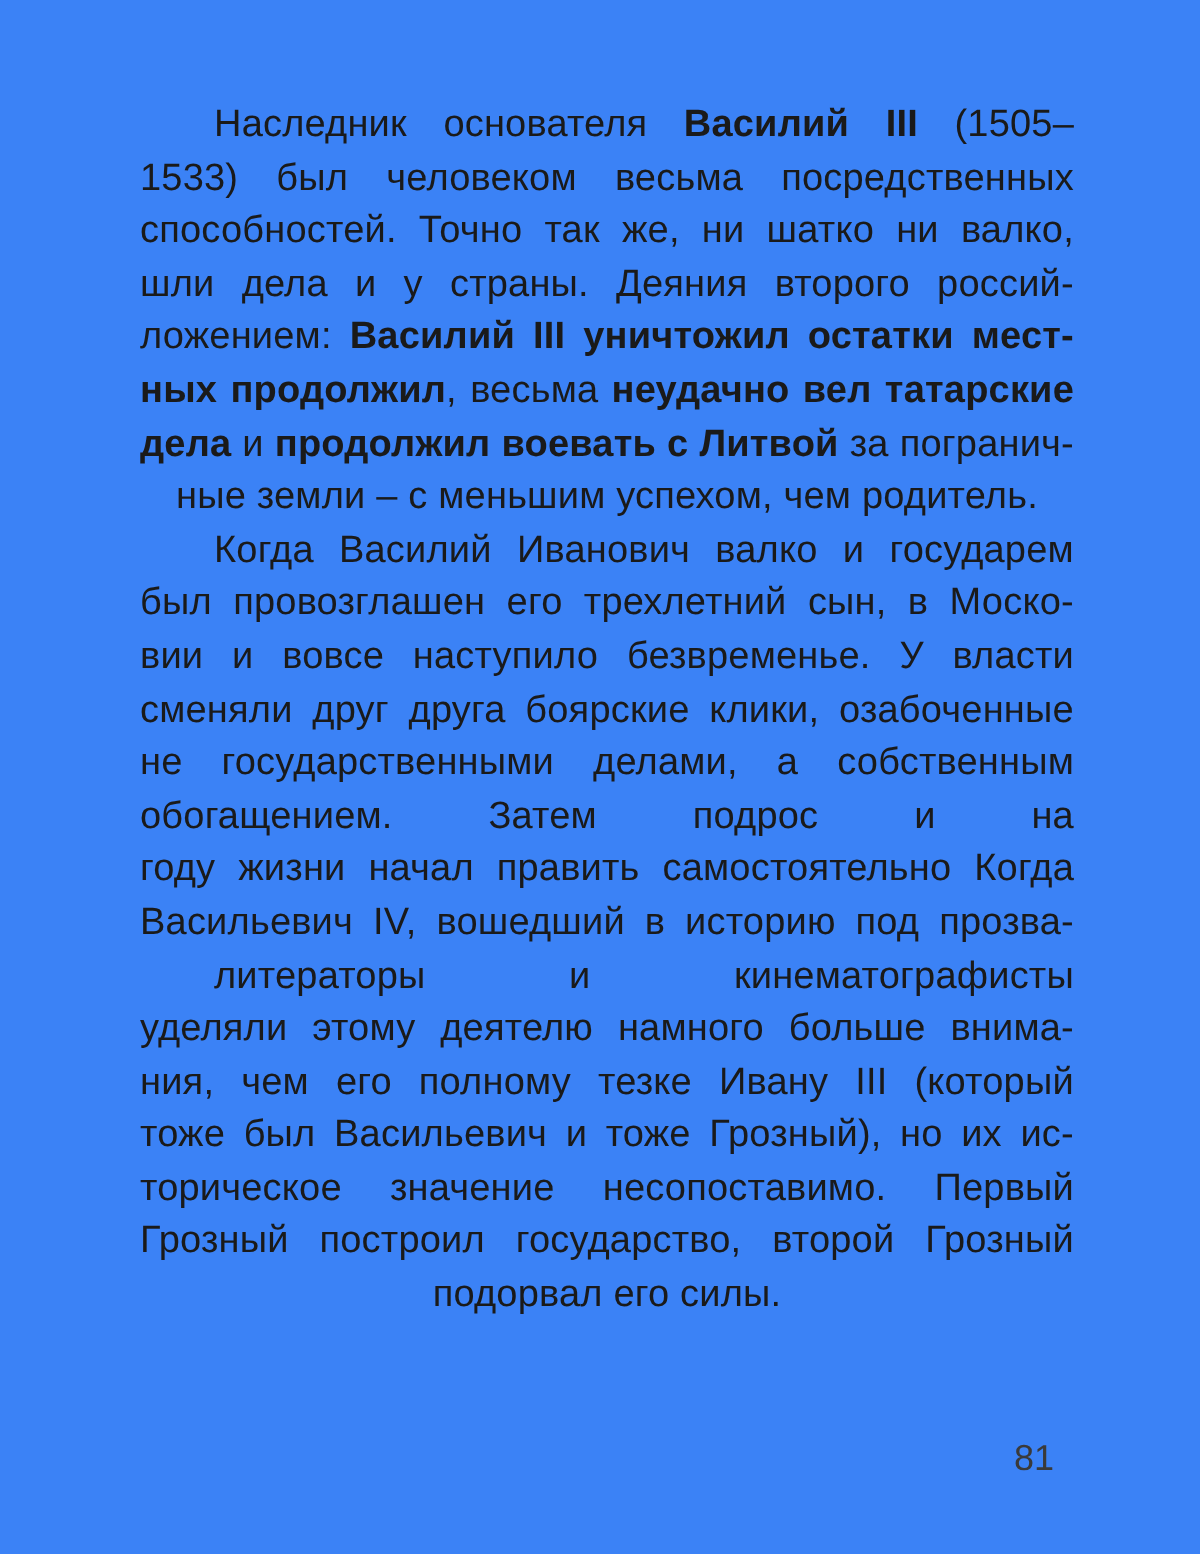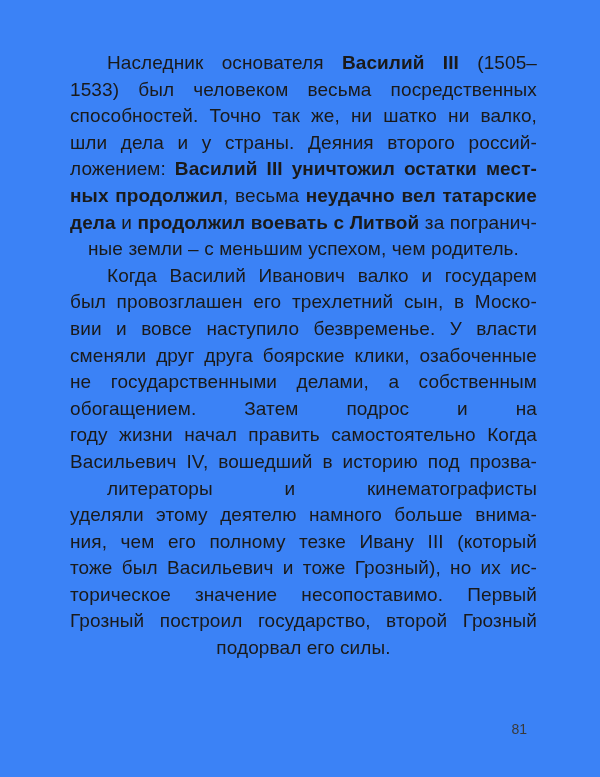--- a/index.html
+++ b/index.html
@@ -44,21 +44,21 @@
     white-space: pre;
   }
   .token { white-space: pre; }
   .b { font-weight: 700; }
   .footer {
     position: absolute;
     top: 722px;
     left: 0;
     right: 73px;
     text-align: right;
-    font-size: 14px;
+    font-size: 18px;
     line-height: 15px;
     color: #3a3a3a;
   }
 </style>
 </head>
 <body style="background: rgb(253, 253, 253); color: rgb(26, 26, 26);">
 
 <div class="page">
   <div class="text-block">
       <div class="line indent">

